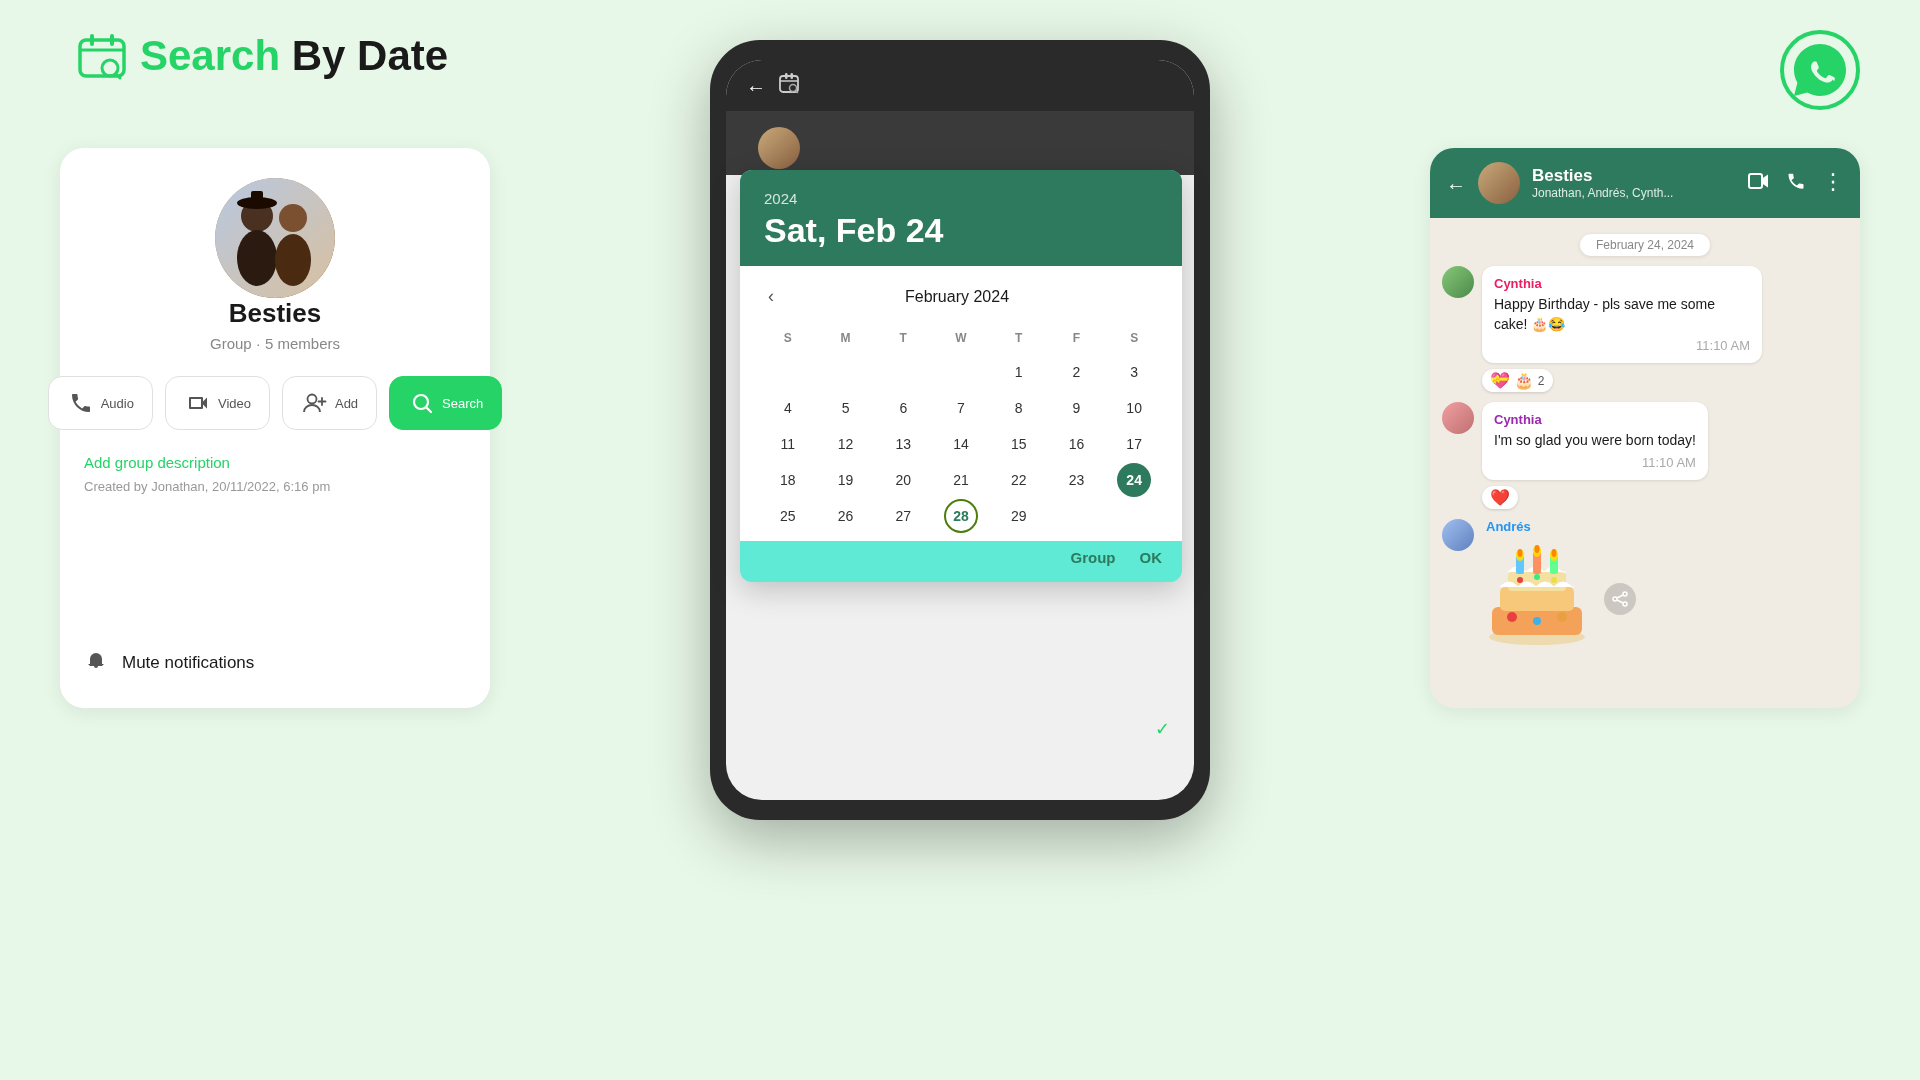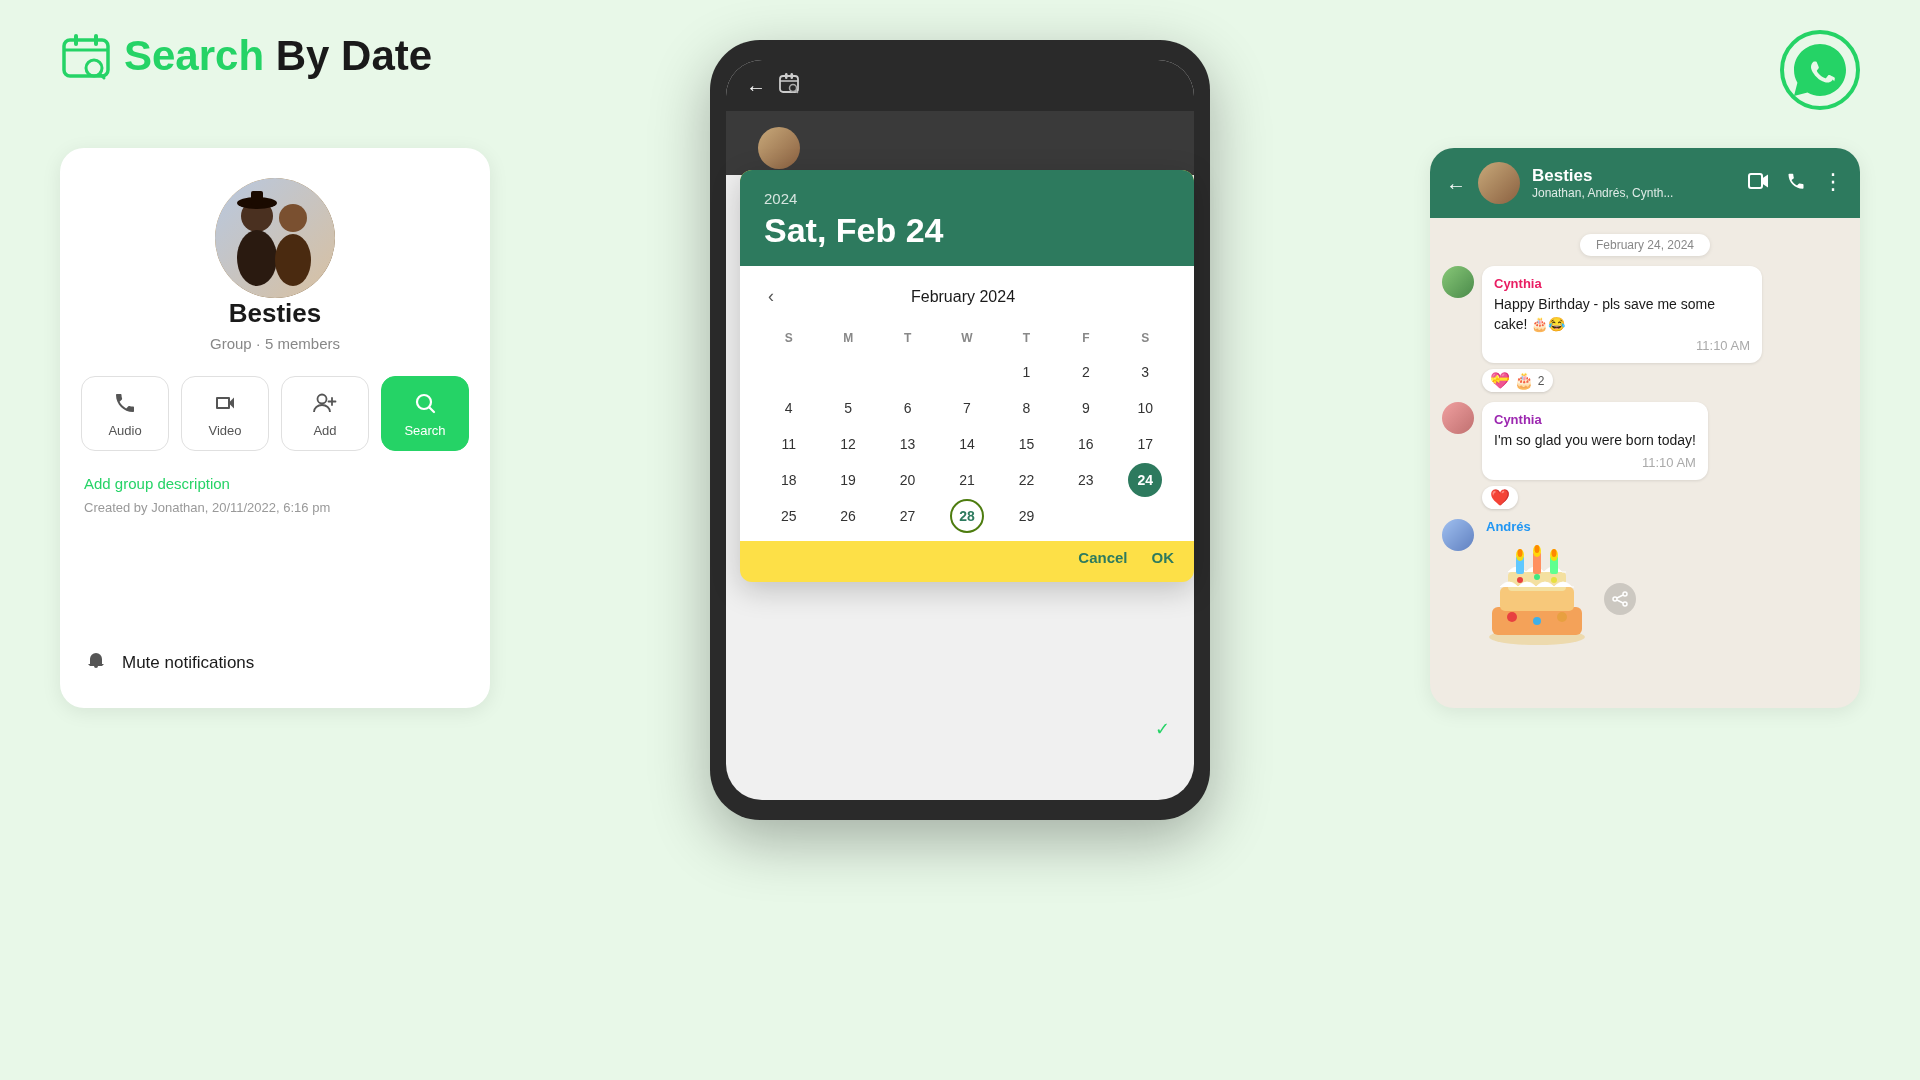--- a/index.html
+++ b/index.html
@@ -9,21 +9,21 @@
       background: #e8f8e8;
       font-family: 'Segoe UI', Arial, sans-serif;
       overflow: hidden;
       position: relative;
     }
 
     
     .header {
       position: absolute;
       top: 30px;
-      left: 60px;
+      left: 76px;
       display: flex;
       align-items: center;
       gap: 12px;
     }
     .header-icon {
       width: 52px;
       height: 52px;
     }
     .header-title {
       font-size: 42px;
@@ -76,21 +76,21 @@
       color: #888;
       margin-bottom: 24px;
     }
     .action-buttons {
       display: flex;
       gap: 12px;
       margin-bottom: 24px;
     }
     .action-btn {
       display: flex;
-      flex-direction: column;
+      flex-direction: row;
       align-items: center;
       gap: 6px;
       border: 1.5px solid #e0e0e0;
       border-radius: 14px;
       padding: 12px 18px;
       background: white;
       cursor: pointer;
       min-width: 88px;
     }
     .action-btn.active {
@@ -199,22 +199,22 @@
       border-radius: 50%;
       background: linear-gradient(135deg, #c8a97a, #8a6040);
       margin: 10px 16px 0;
     }
 
     
     .date-picker-modal {
       position: absolute;
       top: 130px;
       left: 30px;
-      right: 16px;
-      background: #fde047;
+      right: 28px;
+      background: #5eead4;
       border-radius: 12px;
       overflow: hidden;
       box-shadow: 0 8px 30px rgba(0,0,0,0.2);
     }
     .date-picker-header {
       background: #2D7A5E;
       padding: 20px 24px 16px;
     }
     .date-year {
       font-size: 15px;
@@ -614,21 +614,21 @@
           <div class="cal-day">25</div>
           <div class="cal-day">26</div>
           <div class="cal-day">27</div>
           <div class="cal-day today-circle">28</div>
           <div class="cal-day">29</div>
           <div class="cal-day empty"></div>
           <div class="cal-day empty"></div>
         </div>
       </div>
       <div class="calendar-actions">
-        <button class="cal-action-btn">Cancel</button>
+        <button class="cal-action-btn">Group</button>
         <button class="cal-action-btn">OK</button>
       </div>
     </div>
 
     <div style="position:absolute; bottom:80px; right:40px; color:#25D366; font-size:18px;">✓</div>
   </div>
 </div>
 
 <div class="right-panel">
   <div class="chat-header">

